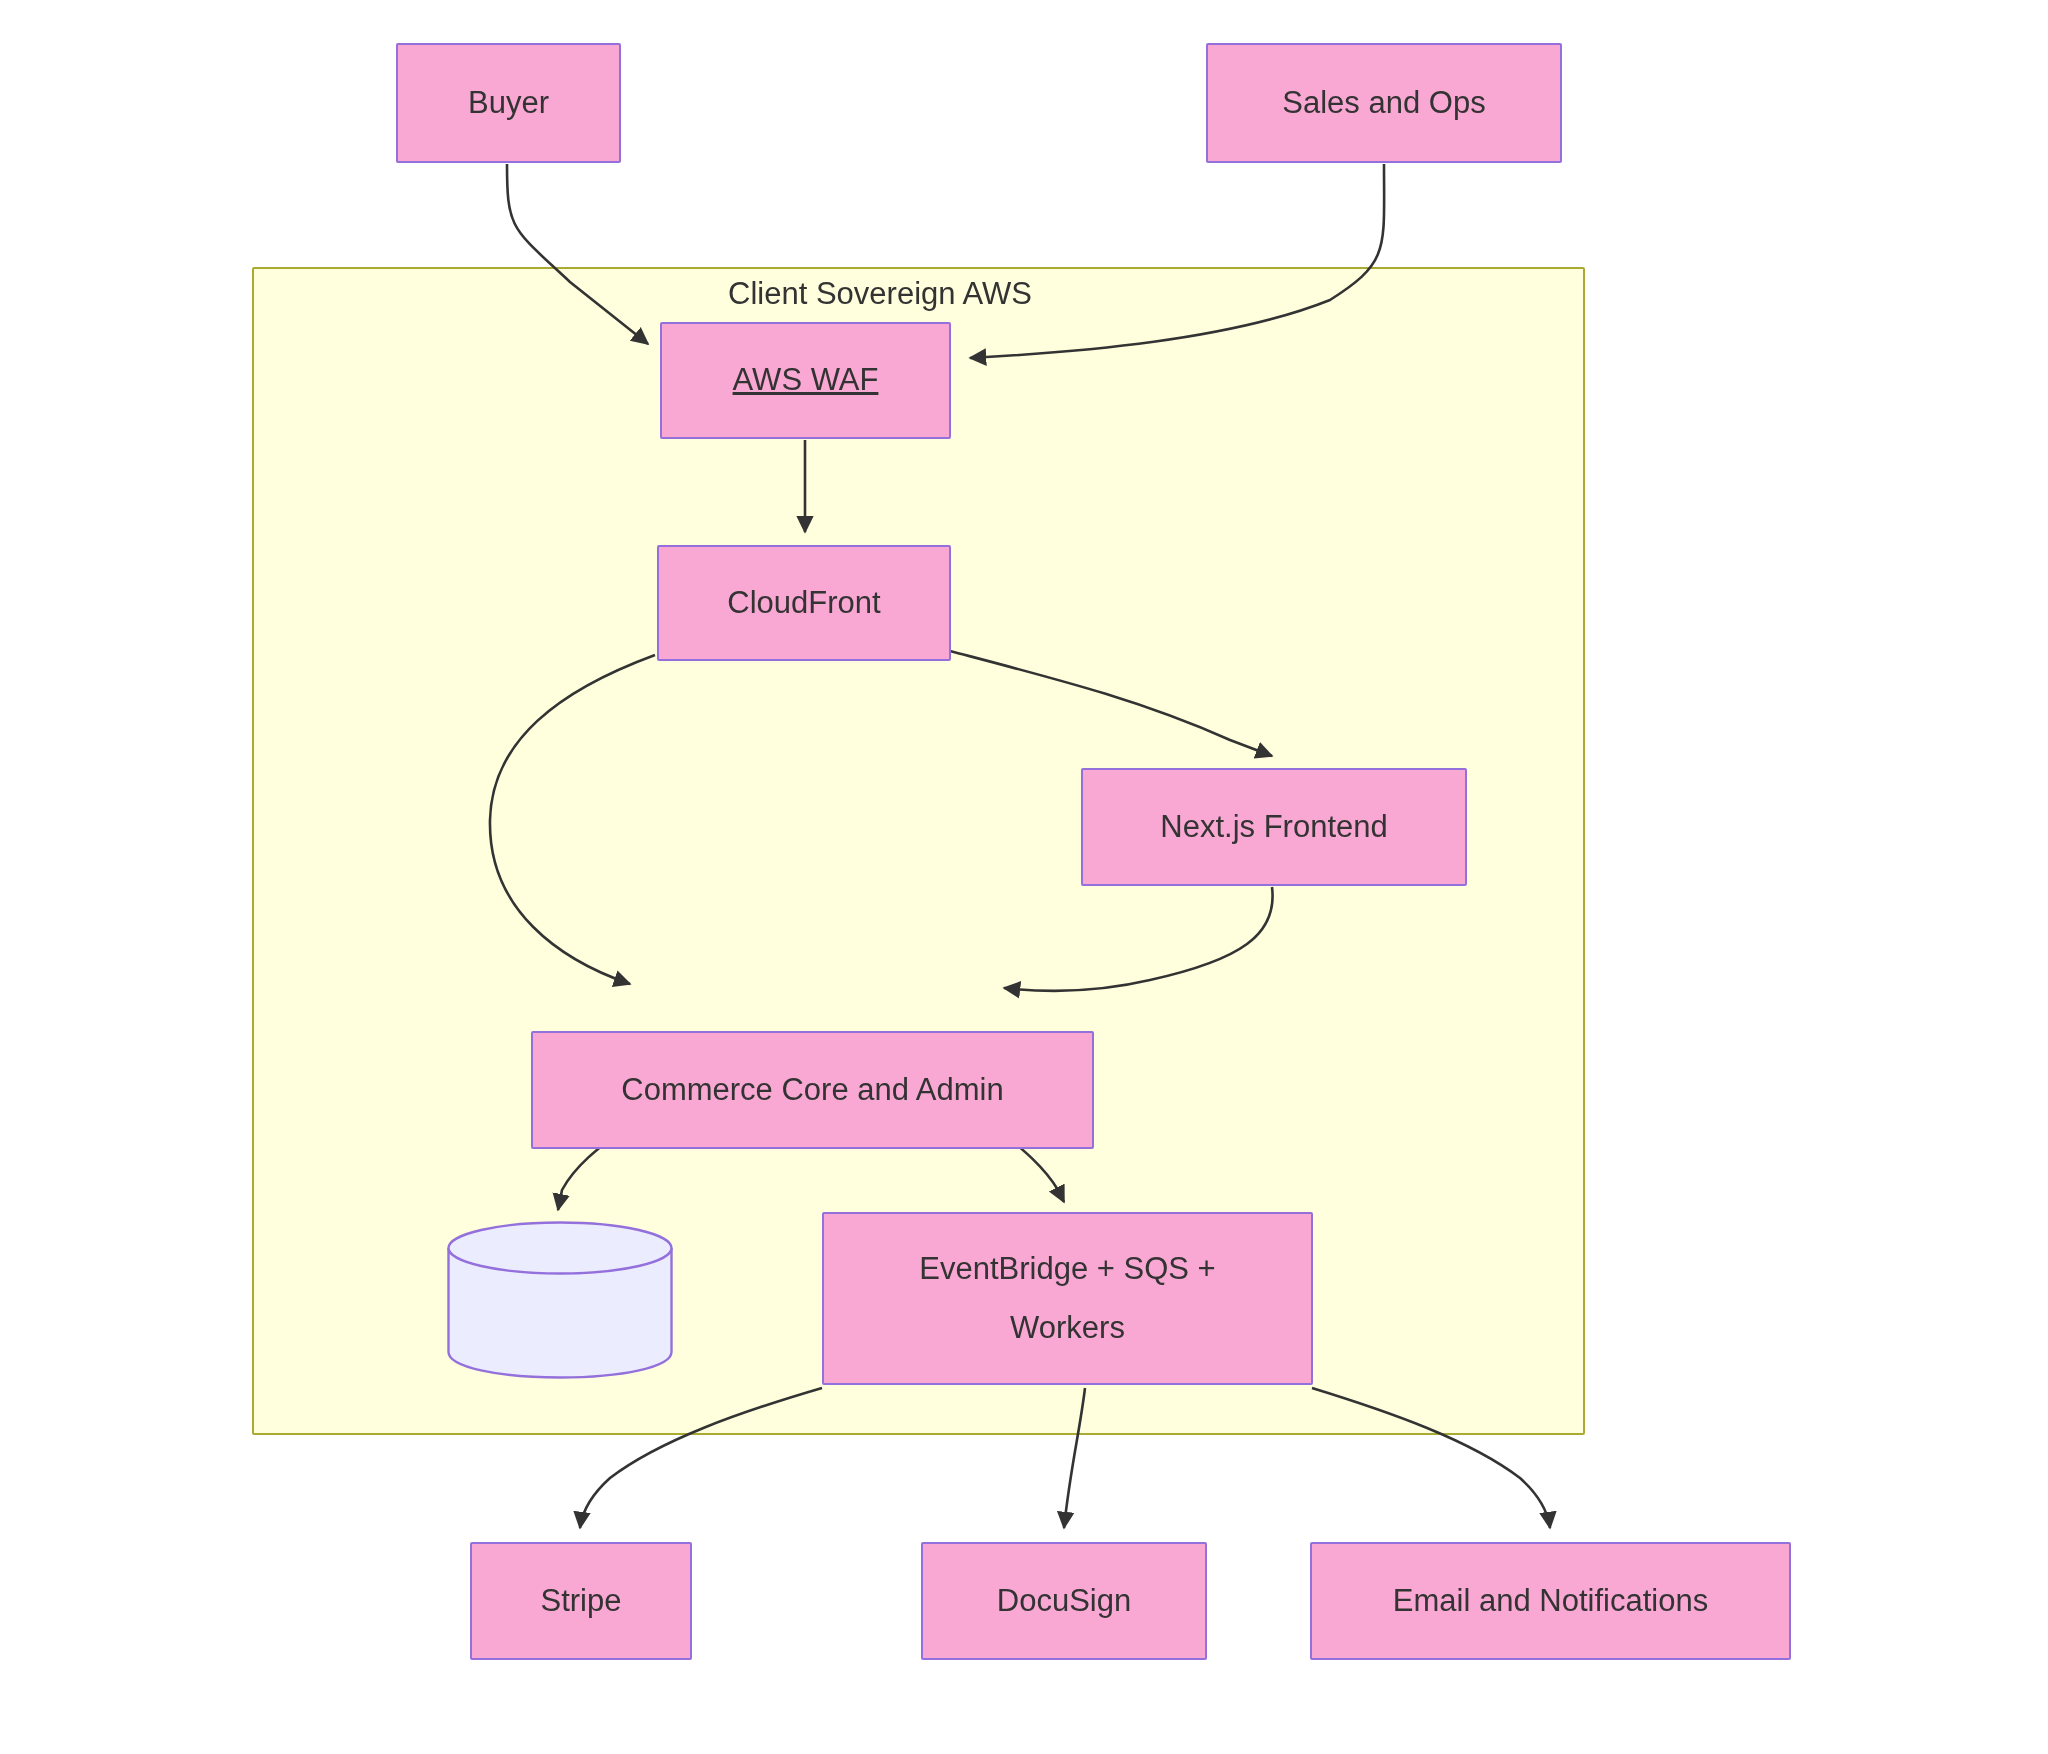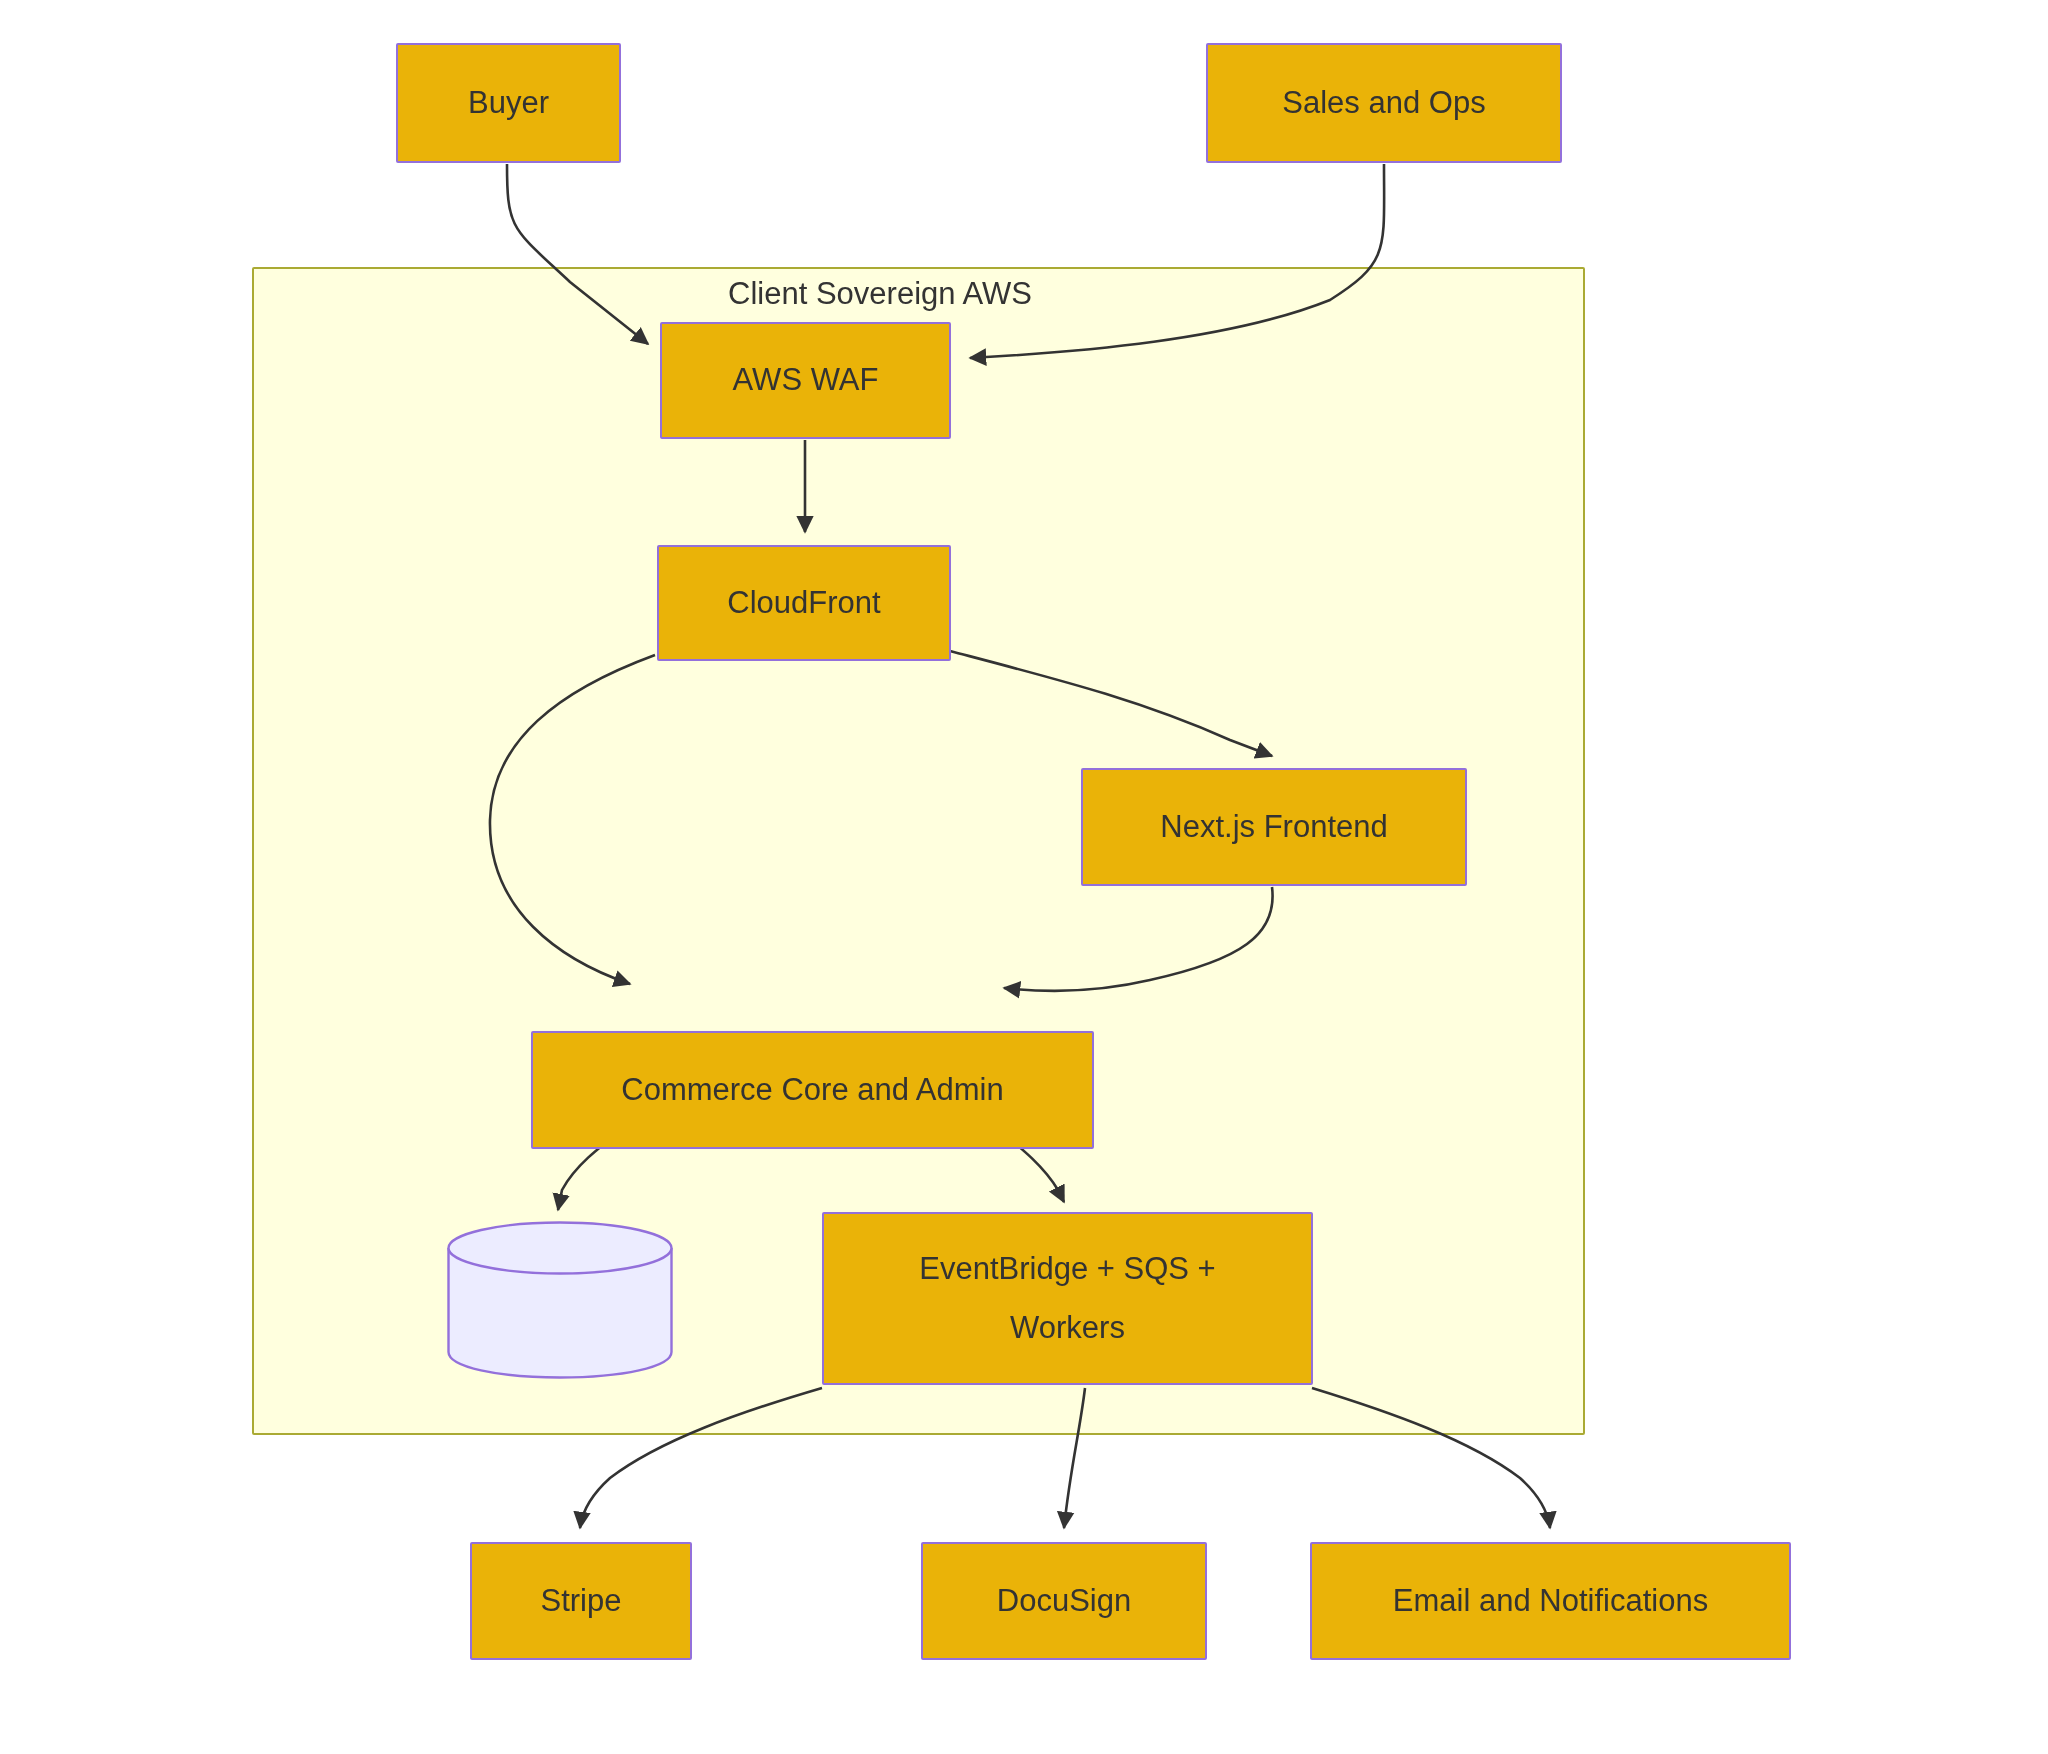--- a/index.html
+++ b/index.html
@@ -38,21 +38,21 @@
     position: absolute;
     text-align: center;
     font-size: 31px;
     color: #333333;
     white-space: nowrap;
     line-height: 1;
   }
   .node {
     position: absolute;
     box-sizing: border-box;
-    background: #eab308;
+    background: #f9a8d4;
     border: 2px solid #9370db;
     display: flex;
     align-items: center;
     justify-content: center;
     text-align: center;
     color: #333333;
     font-size: 31px;
     line-height: 1.45;
     border-radius: 2px;
   }
@@ -128,21 +128,21 @@
   </svg>
 
   <div class="node" style="left:396px; top:43px; width:225px; height:120px;">
     <span class="label">Buyer</span>
   </div>
 
   <div class="node" style="left:1206px; top:43px; width:356px; height:120px;">
     <span class="label">Sales and Ops</span>
   </div>
 
-  <div class="node" style="left:660px; top:322px; width:291px; height:117px;">
+  <div class="node" style="left:660px; top:322px; width:291px; height:117px;text-decoration:underline;">
     <span class="label">AWS WAF</span>
   </div>
 
   <div class="node" style="left:657px; top:545px; width:294px; height:116px;">
     <span class="label">CloudFront</span>
   </div>
 
   <div class="node" style="left:1081px; top:768px; width:386px; height:118px;">
     <span class="label">Next.js Frontend</span>
   </div>

